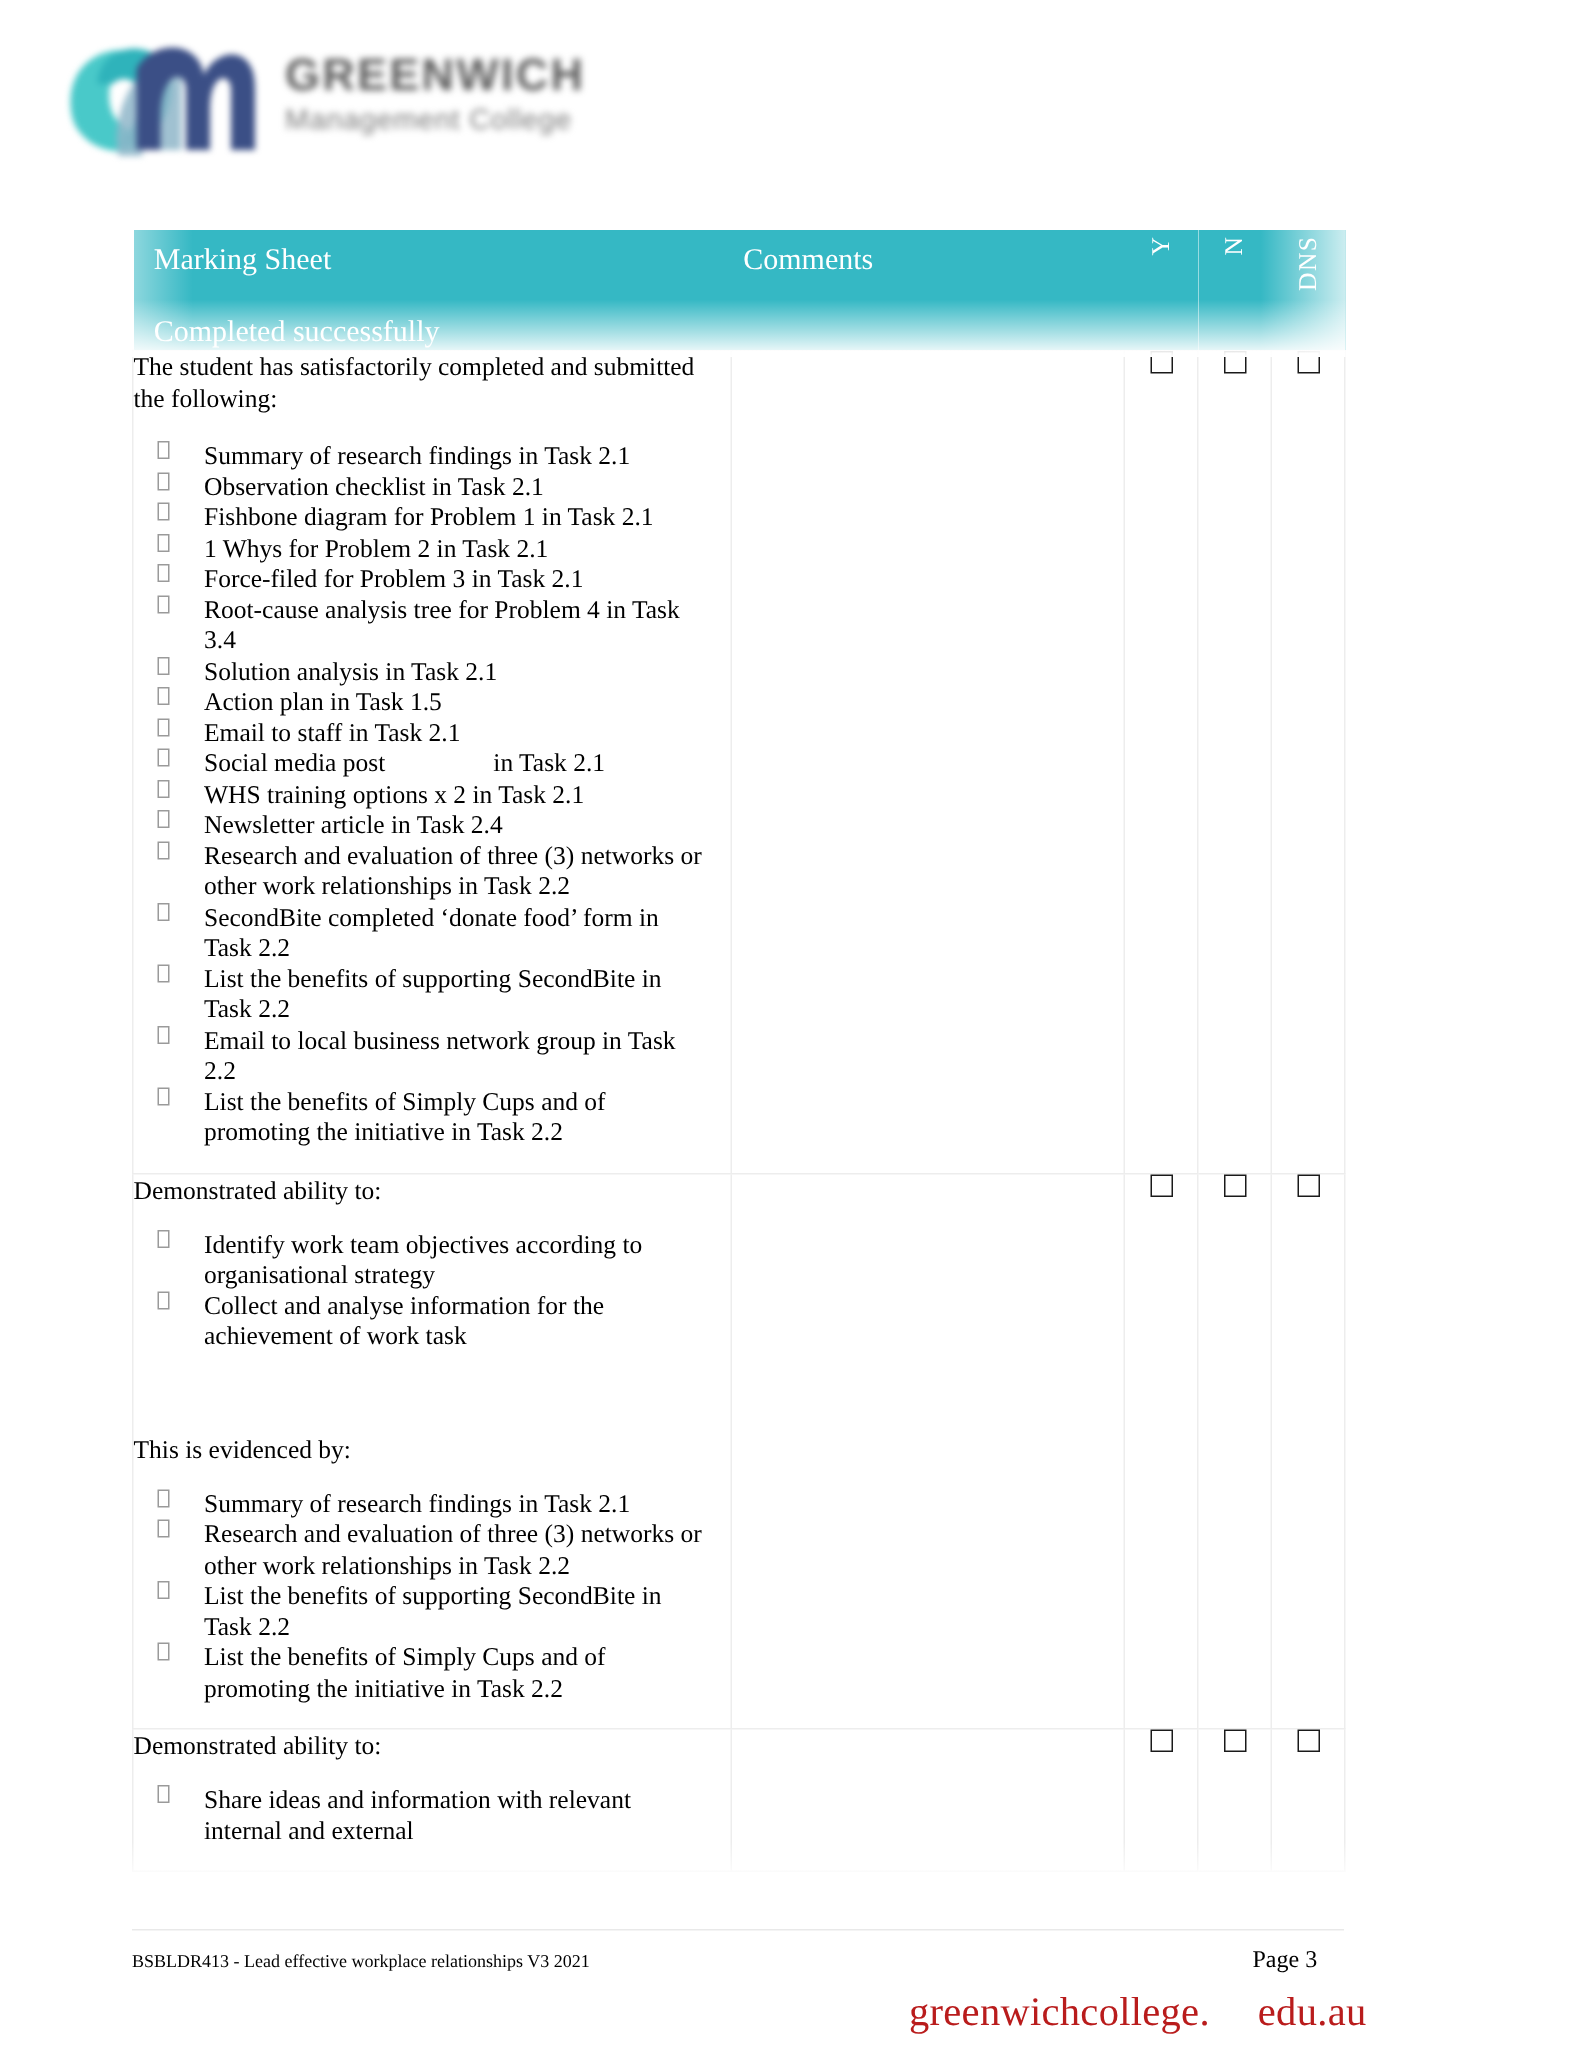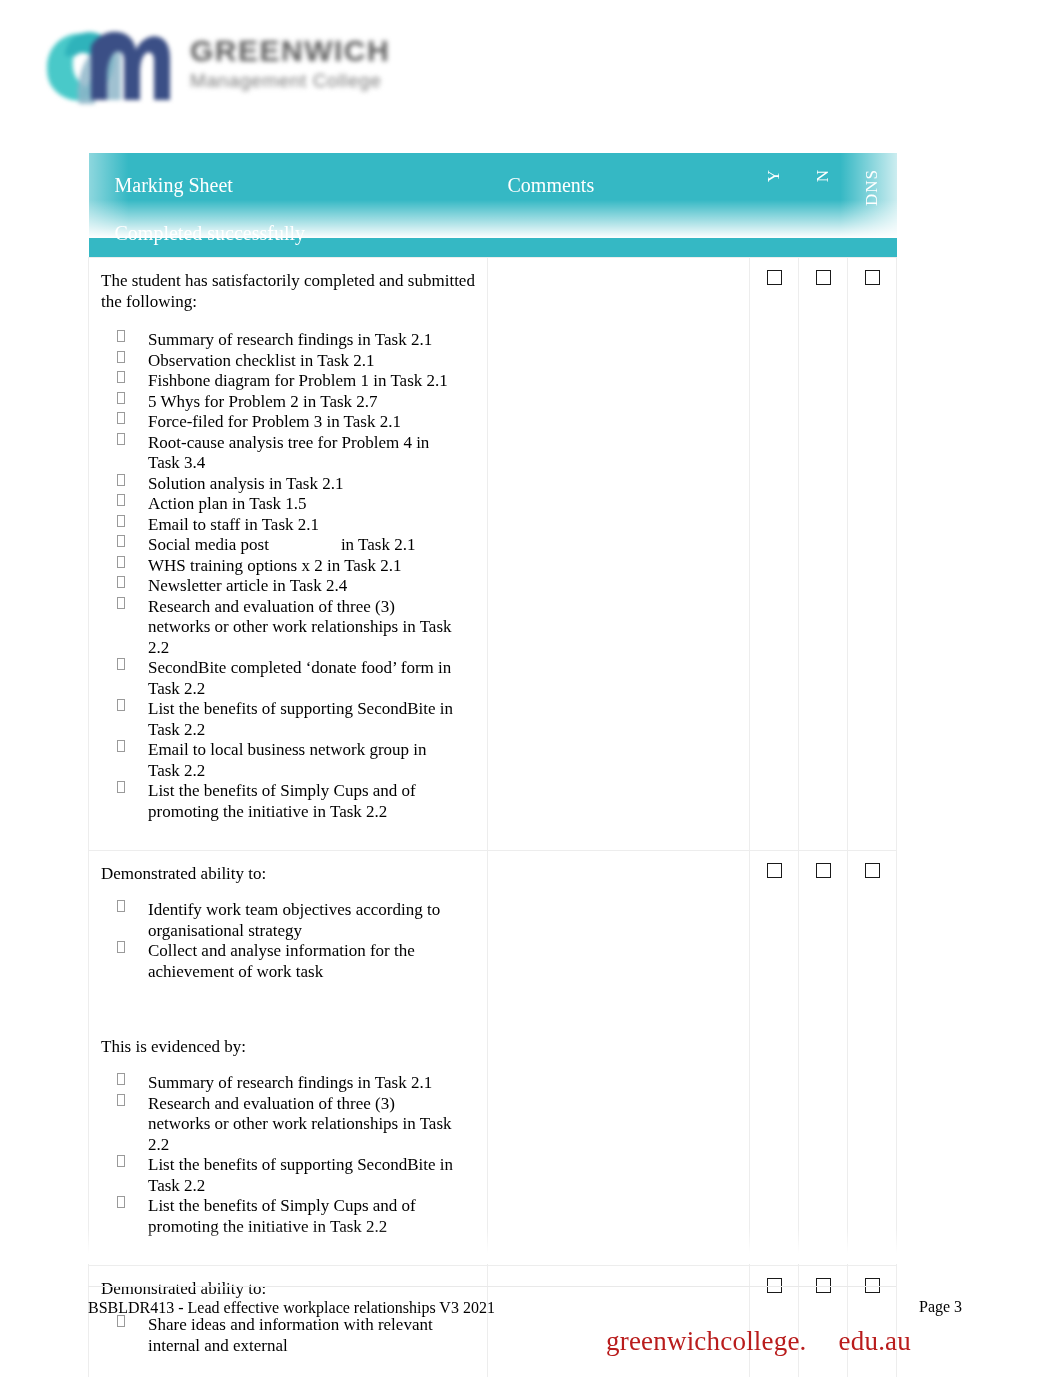--- a/index.html
+++ b/index.html
@@ -62,21 +62,21 @@
     position: absolute;
     left: 88px;
     top: 153px;
     width: 809px;
     border-collapse: collapse;
     table-layout: fixed;
   }
   #marking-table td {
     vertical-align: top;
     border: 1px solid #ededed;
-    padding: 12px;
+    padding: 0;
   }
   .col-crit   { width: 399px; }
   .col-comm   { width: 262px; }
   .col-yn     { width: 49px; }
 
   
   .hdr-cell {
     background: #35b8c4;
     border: none !important;
     position: relative;
@@ -203,28 +203,28 @@
     left: 88px;
     top: 0;
     width: 808px;
     height: 1px;
     background: #e9e9e9;
   }
   #footer-left {
     position: absolute;
     left: 88px;
     top: 10px;
-    font-size: 16px;
+    font-size: 12px;
     line-height: 23px;
   }
   .cricos-gap { display: inline-block; width: 46px; }
   .code-gap { display: inline-block; width: 14px; }
   #page-number {
     position: absolute;
-    left: 919px;
+    left: 835px;
     top: 12px;
     font-size: 16px;
   }
   #footer-url {
     position: absolute;
     left: 606px;
     top: 40px;
     font-size: 27px;
     color: #b91c1c;
     letter-spacing: 0.2px;
@@ -282,21 +282,21 @@
     </td>
   </tr>
 
   <tr>
     <td class="crit-cell">
       <div class="lead-line">The student has satisfactorily completed and submitted the following:</div>
       <ul class="task-list spaced">
         <li><span class="bullet-glyph"></span><span>Summary of research findings in Task 2.1</span></li>
         <li><span class="bullet-glyph"></span><span>Observation checklist in Task 2.1</span></li>
         <li><span class="bullet-glyph"></span><span>Fishbone diagram for Problem 1 in Task 2.1</span></li>
-        <li><span class="bullet-glyph"></span><span>5 Whys for Problem 2 in Task 2.7</span></li>
+        <li><span class="bullet-glyph"></span><span>1 Whys for Problem 2 in Task 2.1</span></li>
         <li><span class="bullet-glyph"></span><span>Force-filed for Problem 3 in Task 2.1</span></li>
         <li><span class="bullet-glyph"></span><span>Root-cause analysis tree for Problem 4 in Task 3.4</span></li>
         <li><span class="bullet-glyph"></span><span>Solution analysis in Task 2.1</span></li>
         <li><span class="bullet-glyph"></span><span>Action plan in Task 1.5</span></li>
         <li><span class="bullet-glyph"></span><span>Email to staff in Task 2.1</span></li>
         <li><span class="bullet-glyph"></span><span>Social media post</span><span class="tab-gap"></span><span>in Task 2.1</span></li>
         <li><span class="bullet-glyph"></span><span>WHS training options x 2 in Task 2.1</span></li>
         <li><span class="bullet-glyph"></span><span>Newsletter article in Task 2.4</span></li>
         <li><span class="bullet-glyph"></span><span>Research and evaluation of three (3) networks or other work relationships in Task 2.2</span></li>
         <li><span class="bullet-glyph"></span><span>SecondBite completed ‘donate food’ form in Task 2.2</span></li>

